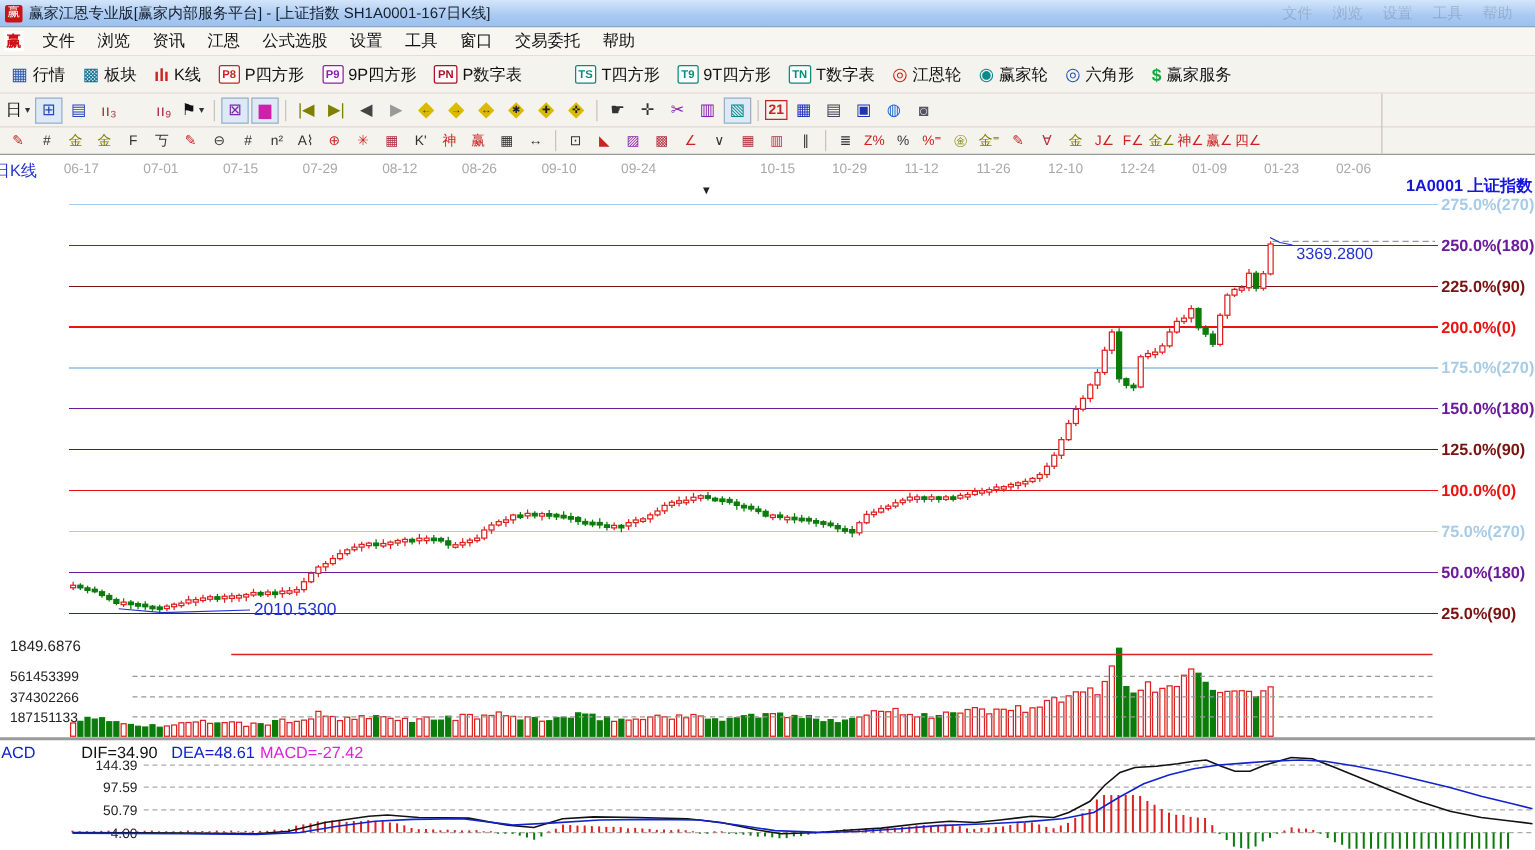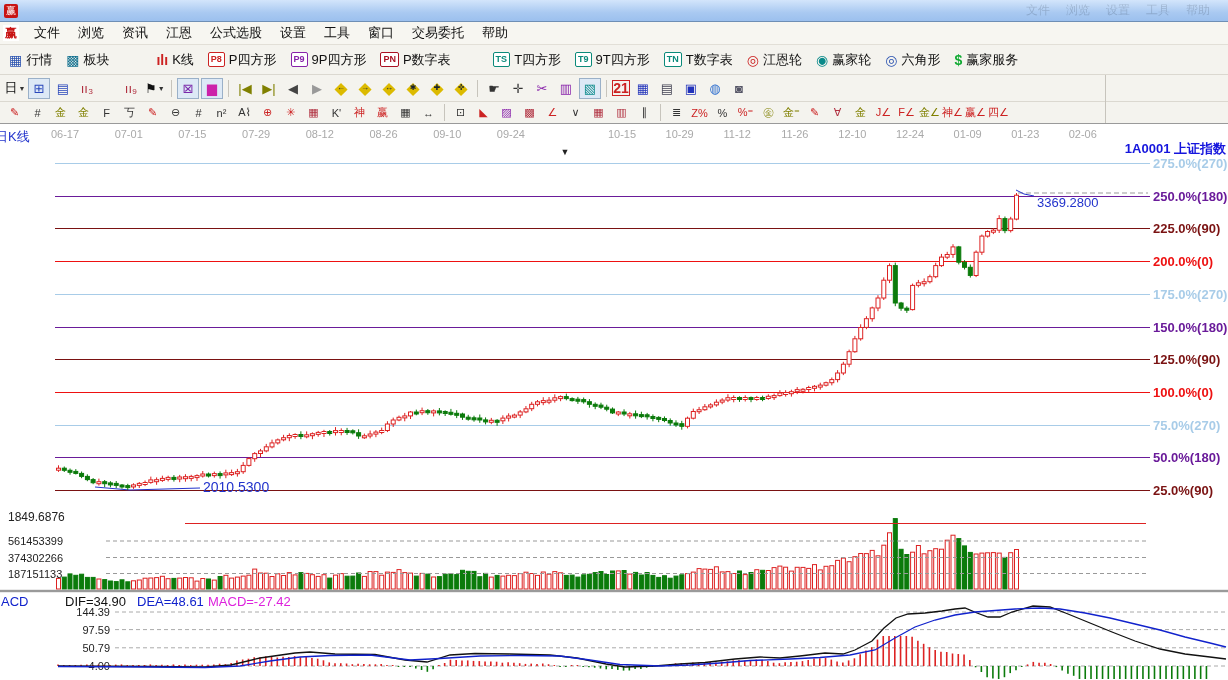--- a/index.html
+++ b/index.html
@@ -23,38 +23,39 @@
   .tbtn .badge { display:inline-block; font-size:9px; font-weight:bold; line-height:11px;
     padding:1px 2px; border:1px solid currentColor; background:#fff; margin-right:4px;
     border-radius:2px; }
   .toolbar2 { height:27px; background:#f4f3ee; border-bottom:1px solid #dbd8d0;
     display:flex; align-items:center; padding-left:3px; position:relative; }
   .icon20 { width:22px; height:21px; display:inline-flex; align-items:center;
     justify-content:center; font-size:13px; margin:0 1px; border:1px solid transparent;
     position:relative; }
   .icon20.sel { border-color:#9ab0c8; background:#dde9f6; }
   .icon20 .caret { font-size:7px; color:#333; margin-left:1px; }
-  .icon20.boxed { border:1px solid #cc2222; font-size:14px; font-weight:bold; width:18px; height:16px;}
+  .icon20.boxed { border:1px solid #cc2222; font-size:11px; font-weight:bold; width:18px; height:16px;}
   .dia { color:#dcba00; font-size:17px; }
   .dia b { position:absolute; left:0; right:0; top:4px; font-size:8px; color:#1a2430;
     text-align:center; font-weight:bold; }
   .vdiv { width:1px; height:17px; background:#c7c4bc; margin:0 4px; flex:0 0 auto; }
   .toolbar3 { height:22px; background:#f4f3ee; border-bottom:1px solid #9a9a9a;
     display:flex; align-items:center; padding-left:3px; }
   .icon18 { width:21px; height:17px; display:inline-flex; align-items:center;
     justify-content:center; font-size:11px; margin:0 1px; }
   .chart-wrap { position:relative; width:1228px; height:556px; background:#fff; }
   svg text { font-family:"Liberation Sans","DejaVu Sans",sans-serif; }
   .tbsep { position:absolute; top:0; width:1px; height:48px; background:#c7c4bc; left:1105px; z-index:5;}
 </style>
 </head>
 <body>
 
 <div class="titlebar">
   <span class="logo">赢</span>
+  <span>赢家江恩专业版[赢家内部服务平台] - [上证指数  SH1A0001-167日K线]</span>
   <span class="ghosts">
       <span>文件</span>
       <span>浏览</span>
       <span>设置</span>
       <span>工具</span>
       <span>帮助</span>
     </span>
 </div>
 
 <div class="menubar">
@@ -74,21 +75,21 @@
 <div class="toolbar1">
     <div class="tbtn">
       <span class="glyph" style="color: rgb(42, 82, 176);">▦</span>
       <span>行情</span>
     </div>
     <div class="tbtn">
       <span class="glyph" style="color: rgb(15, 111, 143);">▩</span>
       <span>板块</span>
     </div>
     <div class="tbtn">
-      <span class="glyph" style="color: rgb(204, 34, 34); margin-left: 33px;">ılı</span>
+      <span class="glyph" style="color: rgb(204, 34, 34);">ılı</span>
       <span>K线</span>
     </div>
     <div class="tbtn">
       <span class="badge" style="color: rgb(204, 34, 34);">P8</span>
       <span>P四方形</span>
     </div>
     <div class="tbtn">
       <span class="badge" style="color: rgb(136, 34, 170);">P9</span>
       <span>9P四方形</span>
     </div>

